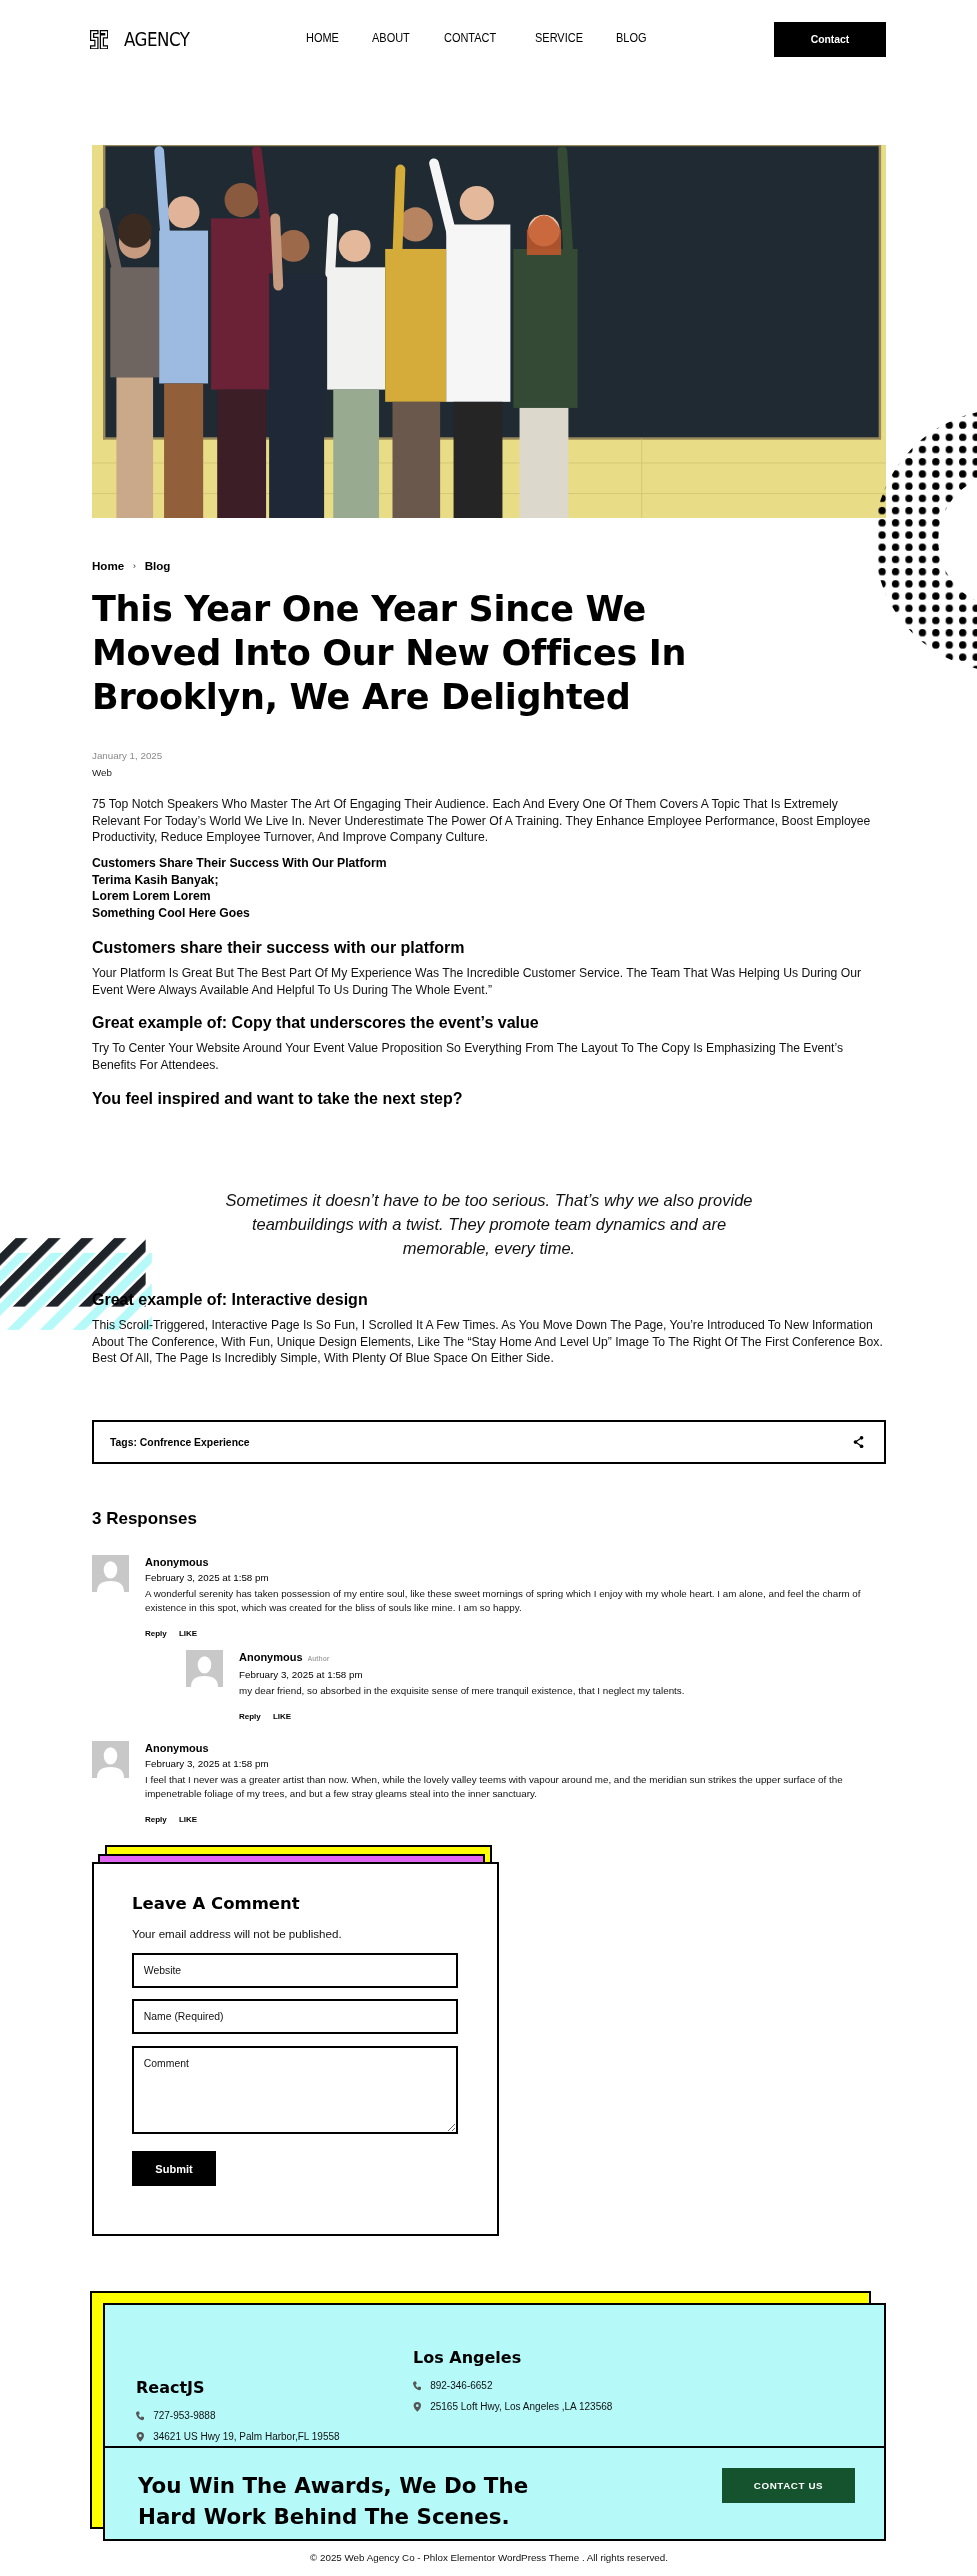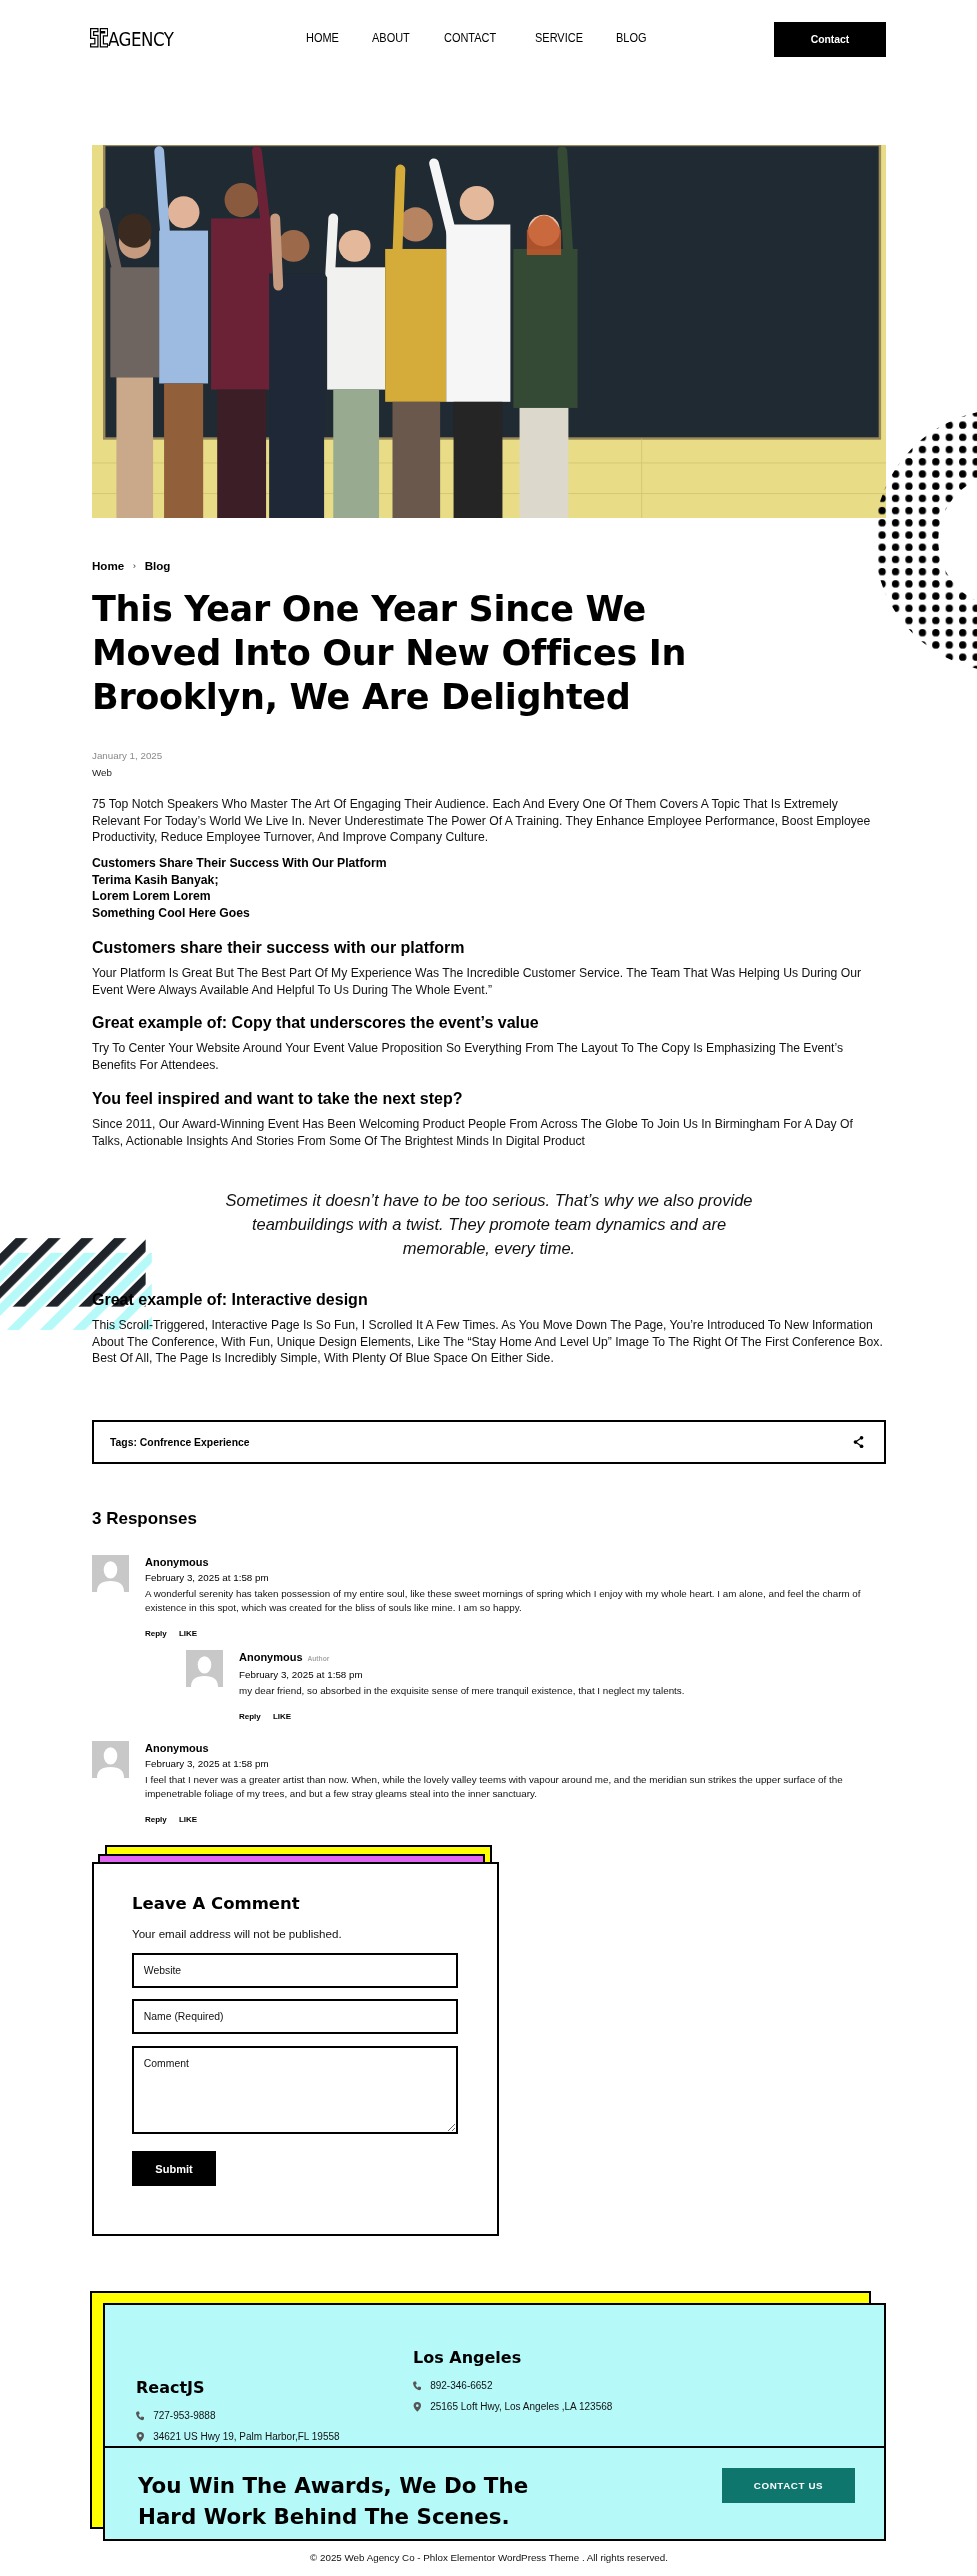--- a/index.html
+++ b/index.html
@@ -1,21 +1,21 @@
 <!DOCTYPE html>
 <html style="font-size:9.8px"><head>
   <meta charset="utf-8">
   <style>
     * { box-sizing: border-box; margin: 0; padding: 0; }
     html, body { width: 978px; background: #ffffff; color: #000; }
     body { font-family: "Liberation Sans", sans-serif; position: relative; height: 2576px; overflow: hidden; }
 
     
     .header { position: absolute; top: 0; left: 0; width: 978px; height: 79px; }
-    .logo { position: absolute; left: 90px; top: 28px; display: flex; gap: 0; }
+    .logo { position: absolute; left: 90px; top: 28px; display: flex; align-items: center; gap: 16px; }
     .logo-mark { width: 18.3px; height: 19.6px; position: relative; }
     .logo-mark svg { width: 18.3px; height: 19.6px; display: block; }
     .logo-text { font-family: "DejaVu Sans", sans-serif; font-size: 19.6px; letter-spacing: -0.6px; transform: scaleX(0.85); transform-origin: left center; font-weight: 400; }
     .nav { position: absolute; left: 306px; top: 31px; display: flex; gap: 0; }
     .nav a { font-size: 12.2px; color: #000; text-decoration: none; margin-right: 32px; display: inline-block; transform: scaleX(0.9); transform-origin: left center; letter-spacing: 0; }
     .nav a:nth-child(1) { width: 34px; }
     .nav a:nth-child(2) { width: 40px; }
     .nav a:nth-child(3) { width: 59px; }
     .nav a:nth-child(4) { width: 49px; }
     .nav a:nth-child(5) { width: 33px; }
@@ -77,21 +77,21 @@
 
     
     .foot-yellow { position: absolute; left: 90px; top: 2291px; width: 781px; height: 238px; background: #ffff00; border: 2.4px solid #000; }
     .foot-cyan { position: absolute; left: 103px; top: 2303px; width: 783px; height: 238px; background: #b5f9f9; border: 2.4px solid #000; }
     .foot-divider { position: absolute; left: 0; top: 141px; width: 100%; height: 2.4px; background: #000; }
     .office { position: absolute; top: 43px; }
     .office h4 { font-size: 16px; font-weight: 700; font-family: "DejaVu Sans", sans-serif; margin-bottom: 13.4px; }
     .office .row { display: flex; align-items: center; gap: 8.6px; font-size: 10px; margin-bottom: 9.8px; color: #111; text-align: center; }
     .office .row svg { width: 8.6px; height: 9.8px; flex-shrink: 0; }
     .cta-text { position: absolute; left: 33px; top: 165px; font-size: 21.4px; line-height: 31px; font-weight: 700; font-family: "DejaVu Sans", sans-serif; width: 428px; }
-    .cta-btn { position: absolute; left: 617px; top: 163px; width: 133px; height: 35px; background: #0f766e; color: #fff; border: none; font-size: 9.8px; font-weight: 700; letter-spacing: 0.6px; font-family: "Liberation Sans", sans-serif; }
+    .cta-btn { position: absolute; left: 617px; top: 163px; width: 133px; height: 35px; background: #14532d; color: #fff; border: none; font-size: 9.8px; font-weight: 700; letter-spacing: 0.6px; font-family: "Liberation Sans", sans-serif; }
     .copyright { position: absolute; left: 0; top: 2552px; width: 978px; text-align: center; font-size: 9.8px; color: #111; }
   </style>
 </head>
 <body>
 
 <header class="header">
   <div class="logo">
     <span class="logo-mark">
       <svg viewBox="0 0 30 32">
         <path d="M1 1h12v5H6v6h7v19H1v-5h7v-9H1z" fill="none" stroke="#000" stroke-width="2"></path>
@@ -203,21 +203,20 @@
 <div class="content" style="top:937px;">
   <h3 class="h3">Customers share their success with our platform</h3>
   <p class="p" style="margin-top:7.3px;">Your Platform Is Great But The Best Part Of My Experience Was The Incredible Customer Service. The Team That Was Helping Us During Our Event Were Always Available And Helpful To Us During The Whole Event.”</p>
 </div>
 <div class="content" style="top:1012px;">
   <h3 class="h3">Great example of: Copy that underscores the event’s value</h3>
   <p class="p" style="margin-top:7.3px;">Try To Center Your Website Around Your Event Value Proposition So Everything From The Layout To The Copy Is Emphasizing The Event’s Benefits For Attendees.</p>
 </div>
 <div class="content" style="top:1088px;">
   <h3 class="h3">You feel inspired and want to take the next step?</h3>
-  <p class="p" style="margin-top:7.3px;">Since 2011, Our Award-Winning Event Has Been Welcoming Product People From Across The Globe To Join Us In Birmingham For A Day Of Talks, Actionable Insights And Stories From Some Of The Brightest Minds In Digital Product</p>
 </div>
 
 <blockquote class="quote">Sometimes it doesn’t have to be too serious. That’s why we also provide teambuildings with a twist. They promote team dynamics and are memorable, every time.</blockquote>
 
 <div class="stripes">
   <svg width="153" height="92" viewBox="0 0 250 150">
     <defs>
       <pattern id="cyanstripe" width="38" height="38" patternUnits="userSpaceOnUse" patternTransform="rotate(45)">
         <rect x="0" y="0" width="14" height="38" fill="#b5f9f9"></rect>
       </pattern>

